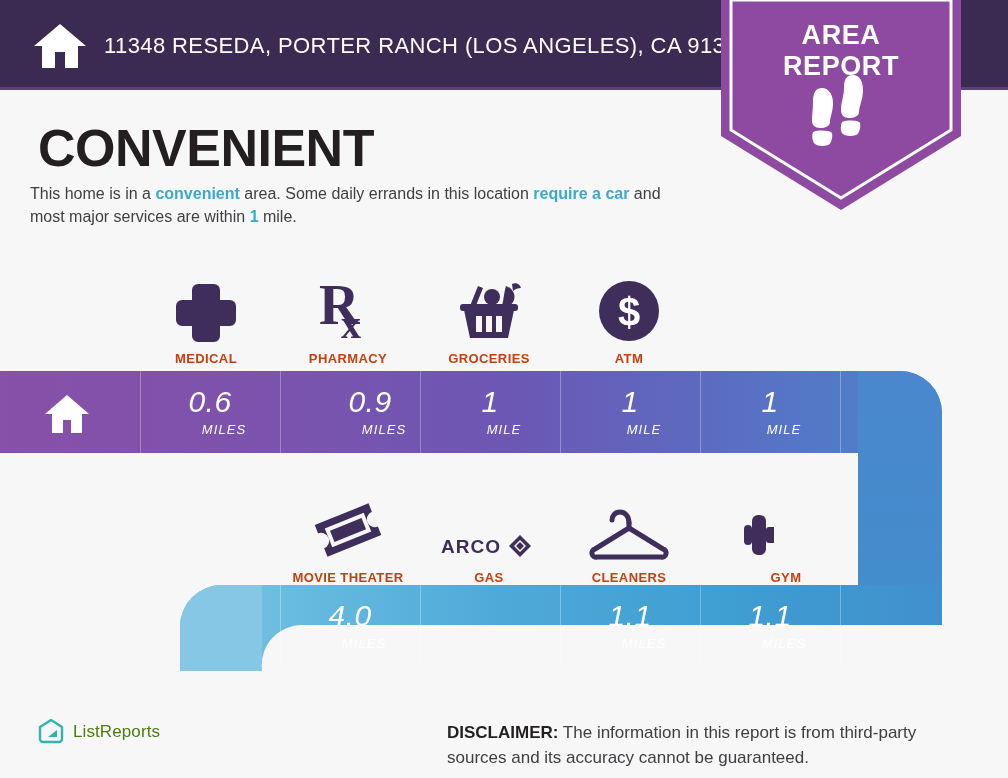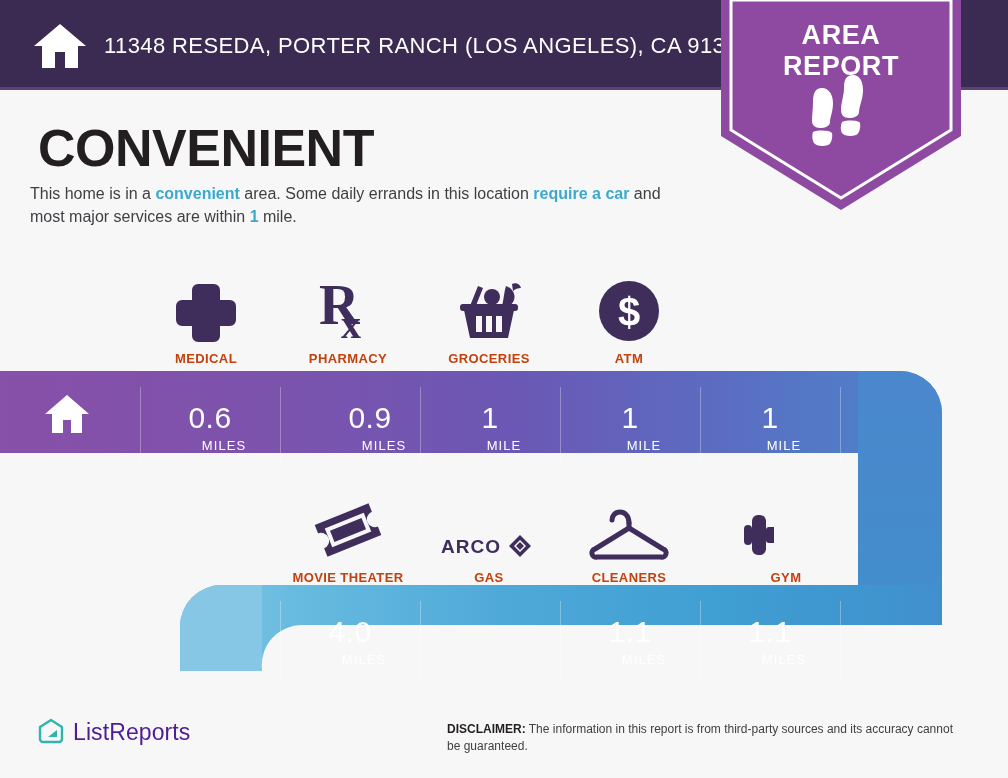--- a/index.html
+++ b/index.html
@@ -51,36 +51,36 @@
     position:absolute;top:0;width:140px;height:100px;
     display:flex;flex-direction:column;align-items:center;justify-content:flex-end;
   }
   .iconart{height:62px;display:flex;align-items:flex-end;justify-content:center;}
   .iconlabel{
     font-size:13px;font-weight:700;color:#c2410c;letter-spacing:.4px;
     margin-top:9px;white-space:nowrap;
   }
   
   .ribbon{position:absolute;left:0;top:371px;width:1008px;height:300px;}
-  .segs{position:absolute;left:0;top:16px;width:982px;height:300px;}
+  .segs{position:absolute;left:0;top:0;width:982px;height:300px;font-style:italic;}
   .seg{
     position:absolute;height:82px;
     display:flex;flex-direction:column;align-items:center;justify-content:center;
     color:#fff;
   }
   .segval{font-size:30px;font-weight:400;line-height:1;letter-spacing:.5px;}
   .segunit{font-size:13px;font-weight:400;letter-spacing:1.1px;margin-top:5px;padding-left:28px;}
   .seg-div{position:absolute;width:1px;height:82px;background:rgba(255,255,255,.30);}
   .ribbon-house{position:absolute;left:44px;top:394px;width:46px;height:40px;z-index:4;}
   
   .logo{position:absolute;left:38px;top:718px;display:flex;align-items:center;gap:9px;}
-  .logo-text{font-size:23px;color:#4c1d95;letter-spacing:.1px;}
+  .logo-text{font-size:17px;color:#4d7c0f;letter-spacing:.1px;}
   .disclaimer{
     position:absolute;left:447px;top:721px;width:520px;
-    font-size:12px;line-height:1.45;color:#3f3f43;
+    font-size:17px;line-height:1.45;color:#3f3f43;
   }
   .disclaimer b{font-weight:700;color:#231f20;}
 </style>
 </head>
 <body>
 
 <div class="header">
   <svg class="header-house" viewBox="0 0 56 48">
     <path d="M28 2 L54 24 L46 24 L46 46 L33 46 L33 30 L23 30 L23 46 L10 46 L10 24 L2 24 Z" fill="#ffffff"></path>
   </svg>

